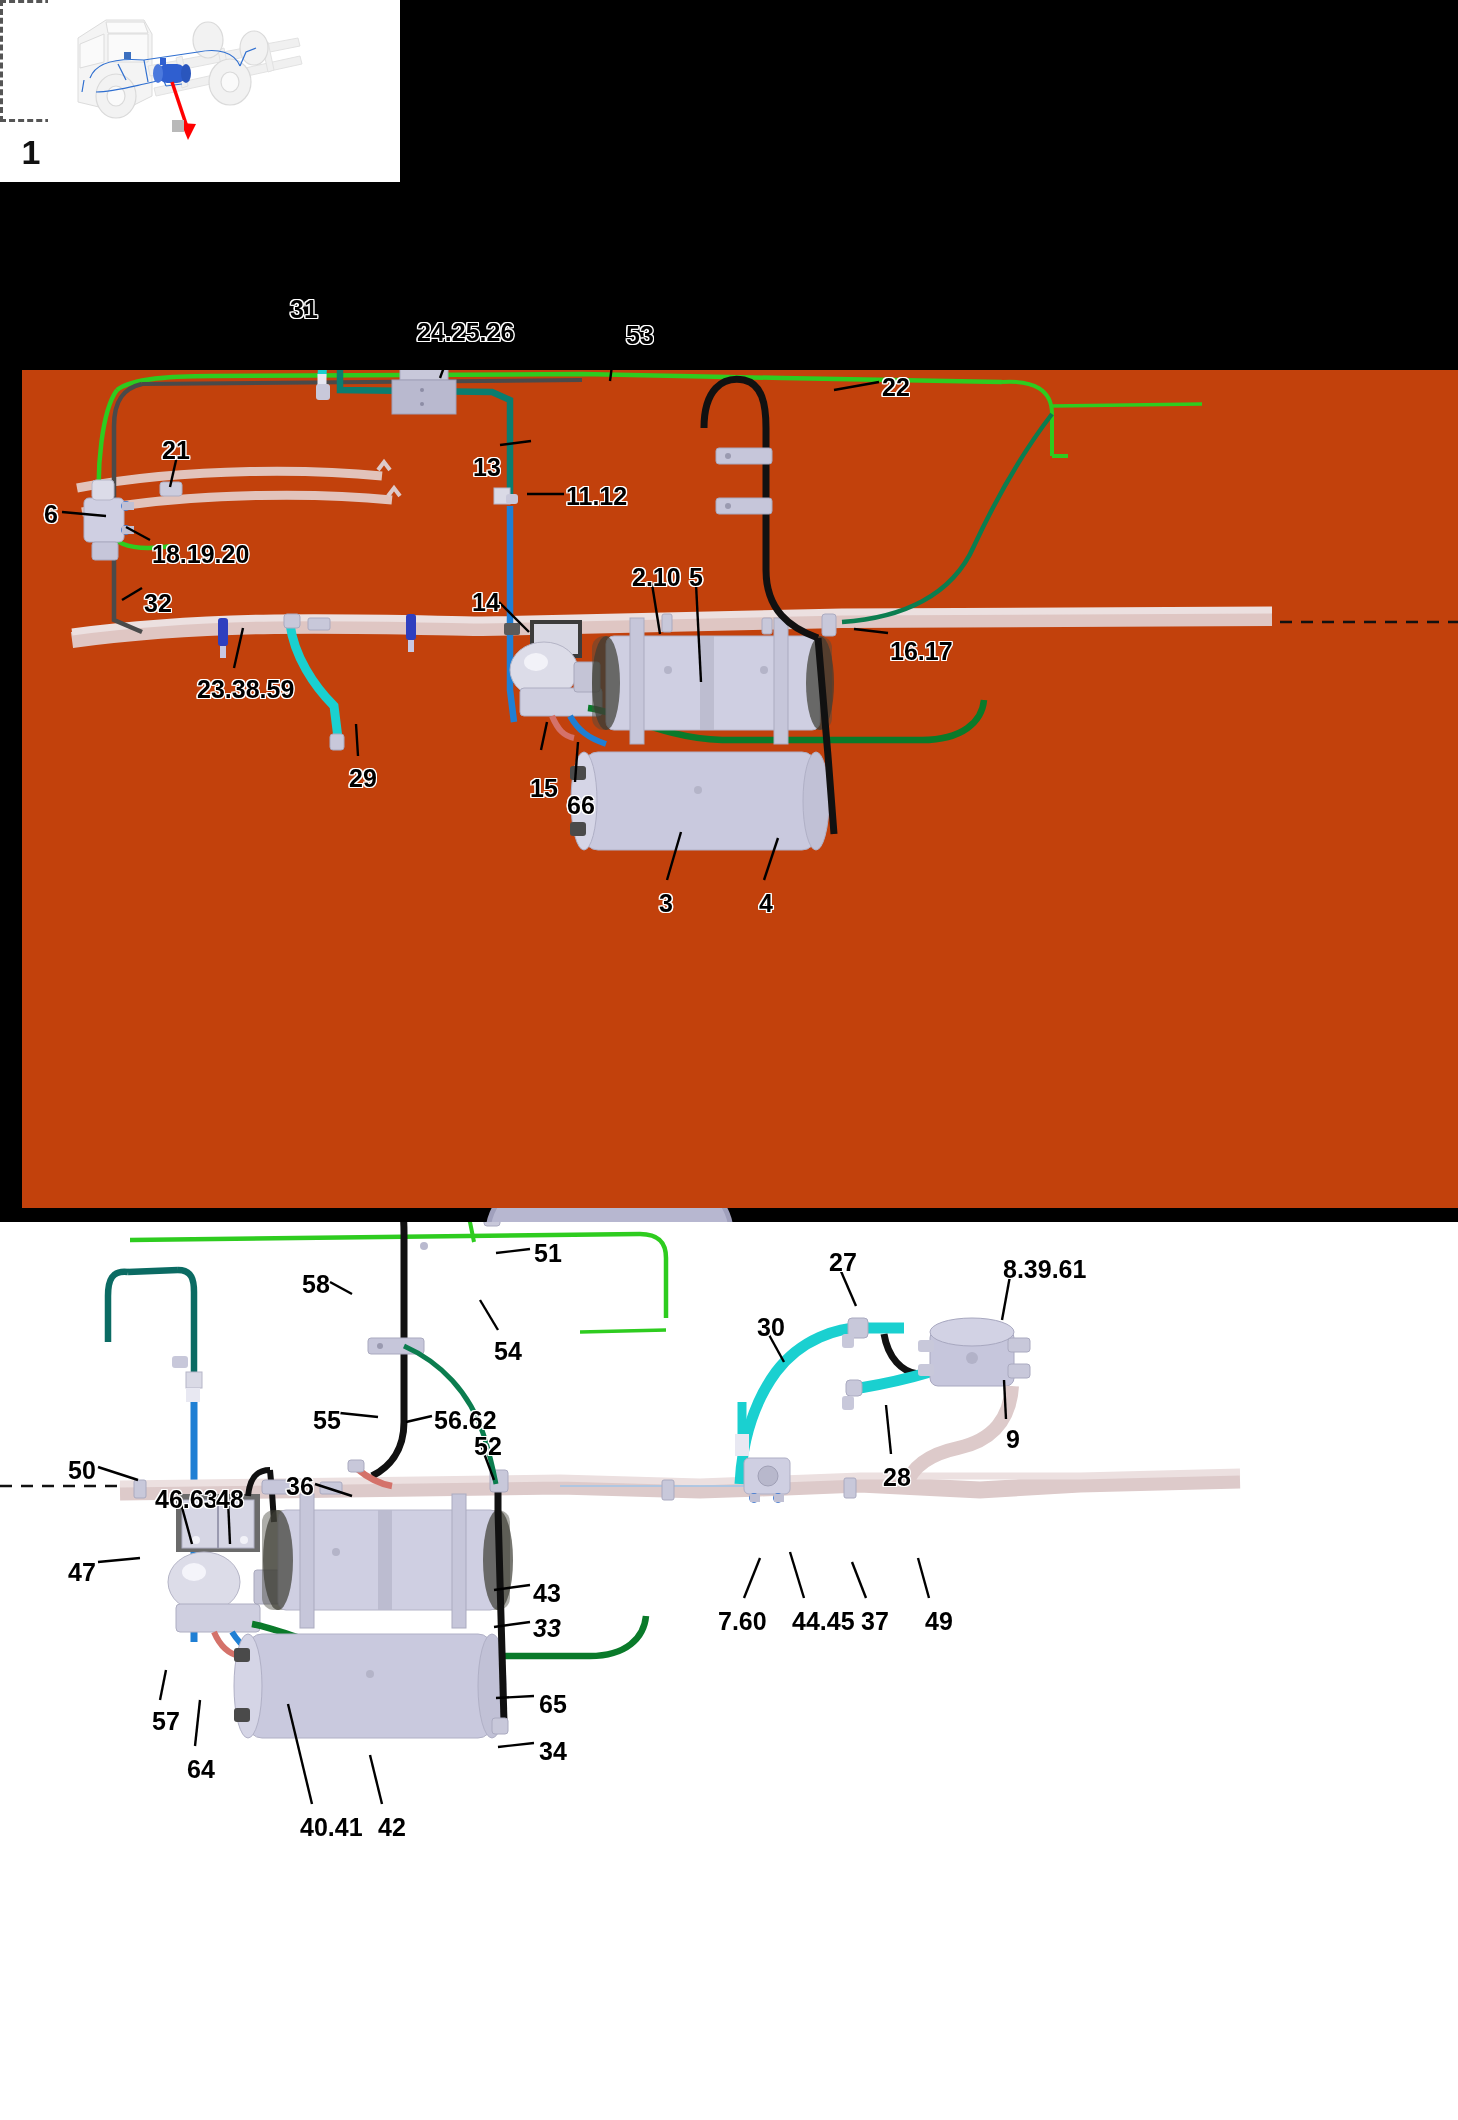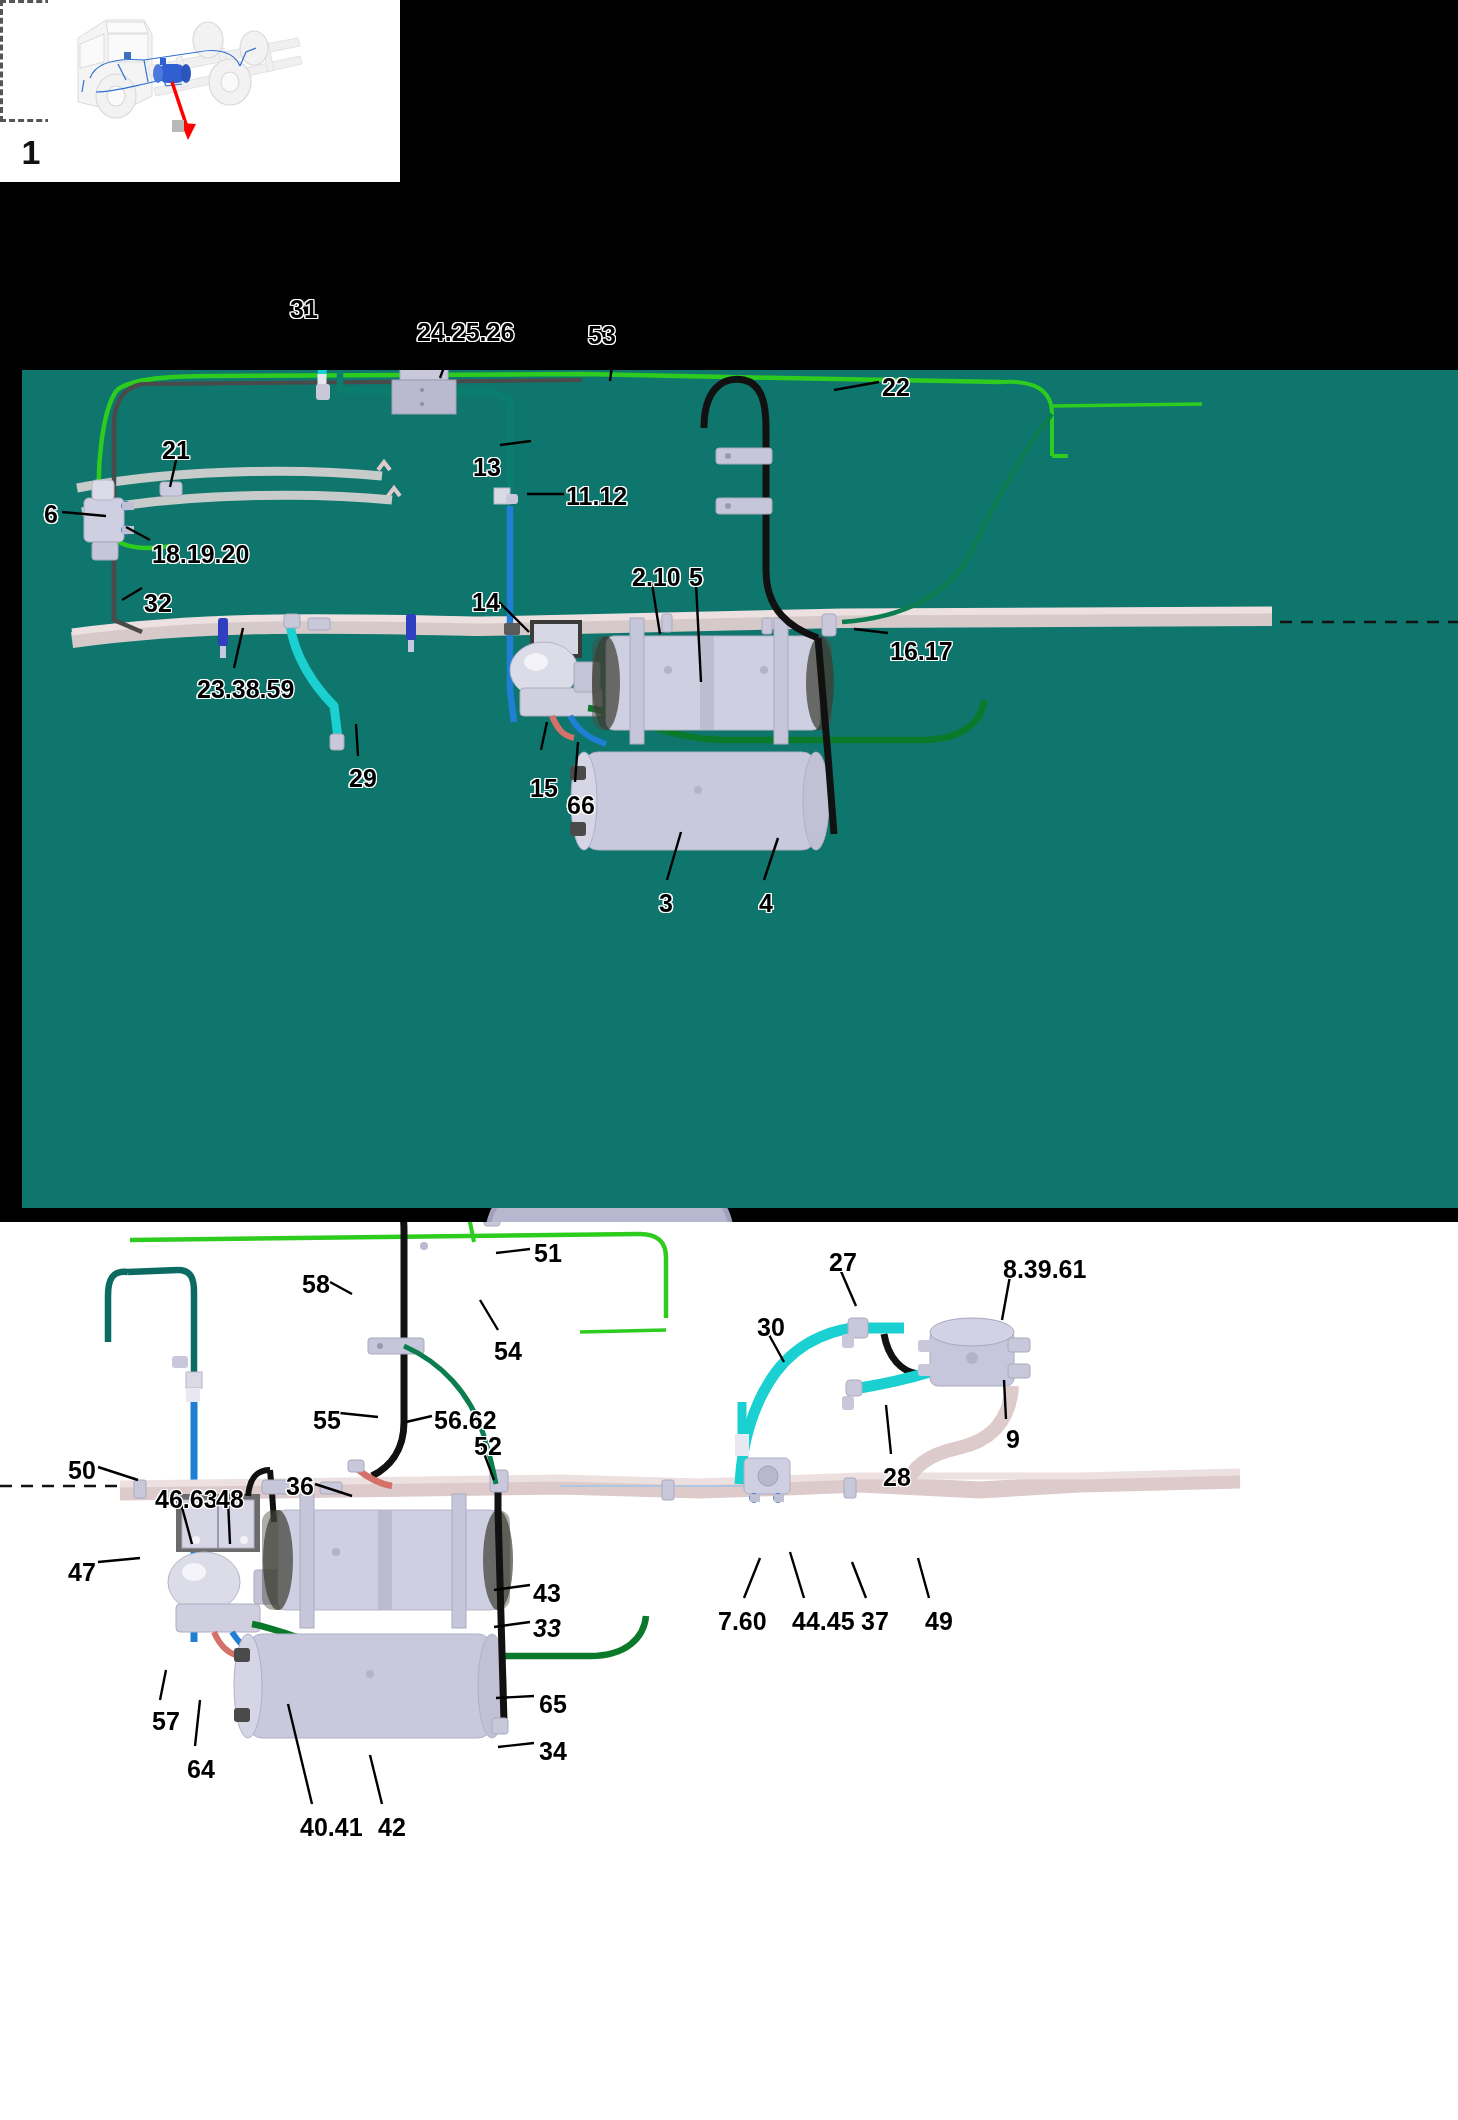--- a/index.html
+++ b/index.html
@@ -8,21 +8,21 @@
 
   
   .panel-white{position:absolute;background:#fff;}
 
   
   #overview-panel{left:48px;top:0px;width:352px;height:182px;background:#ffffff;}
   #detail-panel{left:205px;top:197px;width:305px;height:122px;background:#ffffff;border:3px dashed #555;box-sizing:border-box;}
   #callout-box{left:510px;top:228px;width:62px;height:60px;background:#ffffff;display:flex;align-items:center;justify-content:center;}
   #callout-box span{font-size:34px;font-weight:bold;color:#111;}
 
-  #upper-panel{left:22px;top:370px;width:1436px;height:838px;background:#0f766e;}
+  #upper-panel{left:22px;top:370px;width:1436px;height:838px;background:#c2410c;}
   #lower-panel{left:0px;top:1222px;width:1458px;height:898px;background:#ffffff;}
 
   
   .lbl{position:absolute;font-weight:bold;color:#000;white-space:nowrap;
        font-family:"Liberation Sans",sans-serif;letter-spacing:0px;
        text-shadow:
         -1.2px -1.2px 0 #ffffff, 1.2px -1.2px 0 #ffffff,
         -1.2px  1.2px 0 #ffffff, 1.2px  1.2px 0 #ffffff,
         -1.2px 0 0 #ffffff, 1.2px 0 0 #ffffff,
         0 -1.2px 0 #ffffff, 0 1.2px 0 #ffffff;}
@@ -278,21 +278,21 @@
         <line x1="212" y1="298" x2="221" y2="258" stroke="#000" stroke-width="2.4"></line>
         <line x1="336" y1="386" x2="334" y2="354" stroke="#000" stroke-width="2.4"></line>
         <line x1="519" y1="380" x2="525" y2="352" stroke="#000" stroke-width="2.4"></line>
         <line x1="553" y1="412" x2="556" y2="372" stroke="#000" stroke-width="2.4"></line>
         <line x1="645" y1="510" x2="659" y2="462" stroke="#000" stroke-width="2.4"></line>
         <line x1="742" y1="510" x2="756" y2="468" stroke="#000" stroke-width="2.4"></line>
       </svg>
     <div id="upper-labels">
         <div class="lbl s1" style="left: 268px; top: -75px;">31</div>
         <div class="lbl s1" style="left: 395px; top: -52px;">24.25.26</div>
-        <div class="lbl s1" style="left: 566px; top: -49px;">53</div>
+        <div class="lbl s1" style="left: 604px; top: -49px;">53</div>
         <div class="lbl s1" style="left: 860px; top: 3px;">22</div>
         <div class="lbl s1" style="left: 140px; top: 66px;">21</div>
         <div class="lbl s1" style="left: 451px; top: 67px; margin-top: 16px;">13</div>
         <div class="lbl s1" style="left: 544px; top: 112px;">11.12</div>
         <div class="lbl s1" style="left: 22px; top: 130px;">6</div>
         <div class="lbl s1" style="left: 130px; top: 170px;">18.19.20</div>
         <div class="lbl s1" style="left: 610px; top: 193px;">2.10</div>
         <div class="lbl s1" style="left: 667px; top: 193px;">5</div>
         <div class="lbl s1" style="left: 122px; top: 219px;">32</div>
         <div class="lbl s1" style="left: 450px; top: 218px;">14</div>

